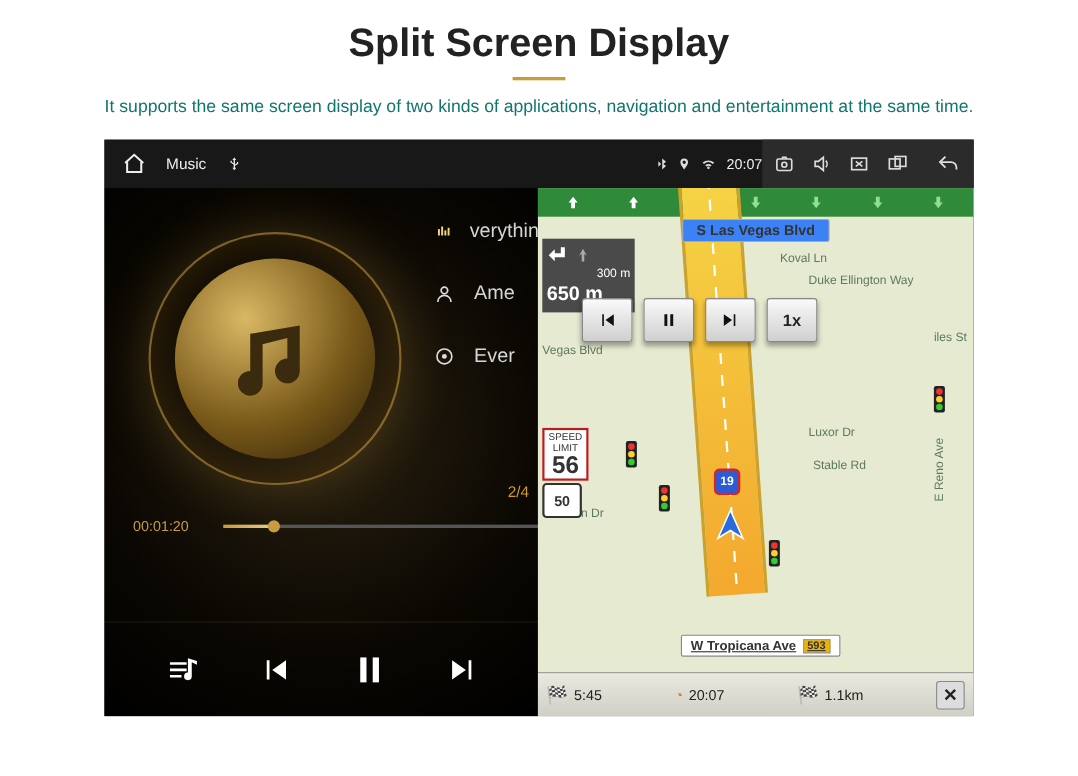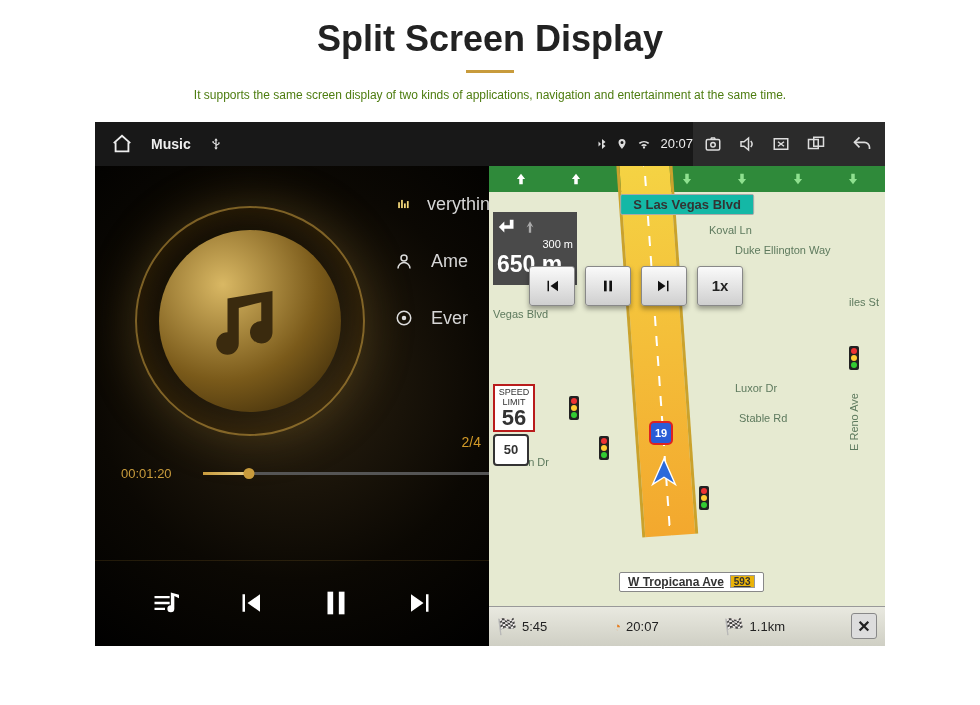--- a/index.html
+++ b/index.html
@@ -16,22 +16,22 @@
     font-weight: 700;
     color: #222;
     padding-top: 18px;
   }
   .title-underline {
     width: 48px; height: 3px; background: #c89b3c;
     margin: 10px auto 14px;
   }
   .page-subtitle {
     text-align: center;
-    font-size: 12px;
-    color: #4d7c0f;
+    font-size: 16px;
+    color: #0f766e;
     line-height: 1.4;
     max-width: 900px;
     margin: 0 auto 18px;
   }
   .device {
     width: 790px;
     margin: 0 auto;
     background: #000;
     position: relative;
   }
@@ -114,31 +114,31 @@
     font-size:12px;
     color:#333;
   }
   .nav-top {
     height:26px; background:#2f8a3a;
     display:flex; align-items:center; justify-content:space-around;
     padding:0 4px;
   }
   .street-sign {
     position:absolute; top:28px; left:50%; transform:translateX(-50%);
-    background:#14b8a6; border:1px solid #aaa; border-radius:2px;
+    background:#3b82f6; border:1px solid #aaa; border-radius:2px;
     padding:2px 12px; font-weight:600; font-size:13px; color:#333;
     z-index:3;
   }
   .turn-box {
     position:absolute; top:46px; left:4px;
     width:84px; background:#4a4a4a; color:#fff;
     padding:4px 4px 6px; z-index:3;
     font-size:11px; line-height:1.2;
   }
-  .turn-box .big { font-size:23px; font-weight:bold;}
+  .turn-box .big { font-size:18px; font-weight:bold;}
   .nav-controls {
     position:absolute; top:100px; left:40px; display:flex; gap:10px; z-index:4;
   }
   .nav-btn {
     width:46px; height:40px;
     background:linear-gradient(#fafafa,#cfcfcf);
     border:1px solid #888; border-radius:3px;
     display:flex; align-items:center; justify-content:center;
     font-size:15px; font-weight:bold; color:#222;
     box-shadow:0 3px 5px rgba(0,0,0,0.35);
@@ -212,21 +212,21 @@
 <div class="device">
 
   <div class="status-bar">
     <div class="status-left">
       <span class="icon">
         <svg width="22" height="22" viewBox="0 0 24 24" fill="none" stroke="#eee" stroke-width="2">
             <path d="M3 11 12 3l9 8"></path>
             <path d="M5 10v10h14V10"></path>
           </svg>
       </span>
-      <span style="font-weight:700">Music</span>
+      <span style="font-weight:400">Music</span>
       <span class="icon">
         <svg width="14" height="18" viewBox="0 0 24 24" fill="#eee">
             <path d="M12 2l3 4h-2v7l3-2v-2h2v3l-5 3v3h2l-3 4-3-4h2v-5l-5-3V7h2v2l3 2V6H9z"></path>
           </svg>
       </span>
     </div>
     <div class="status-mid">
       <span class="icon">
         <svg width="12" height="16" viewBox="0 0 24 24" fill="#ddd">
             <path d="M12 2v20l7-6-5-4 5-4-7-6zM5 7l5 5-5 5"></path>

